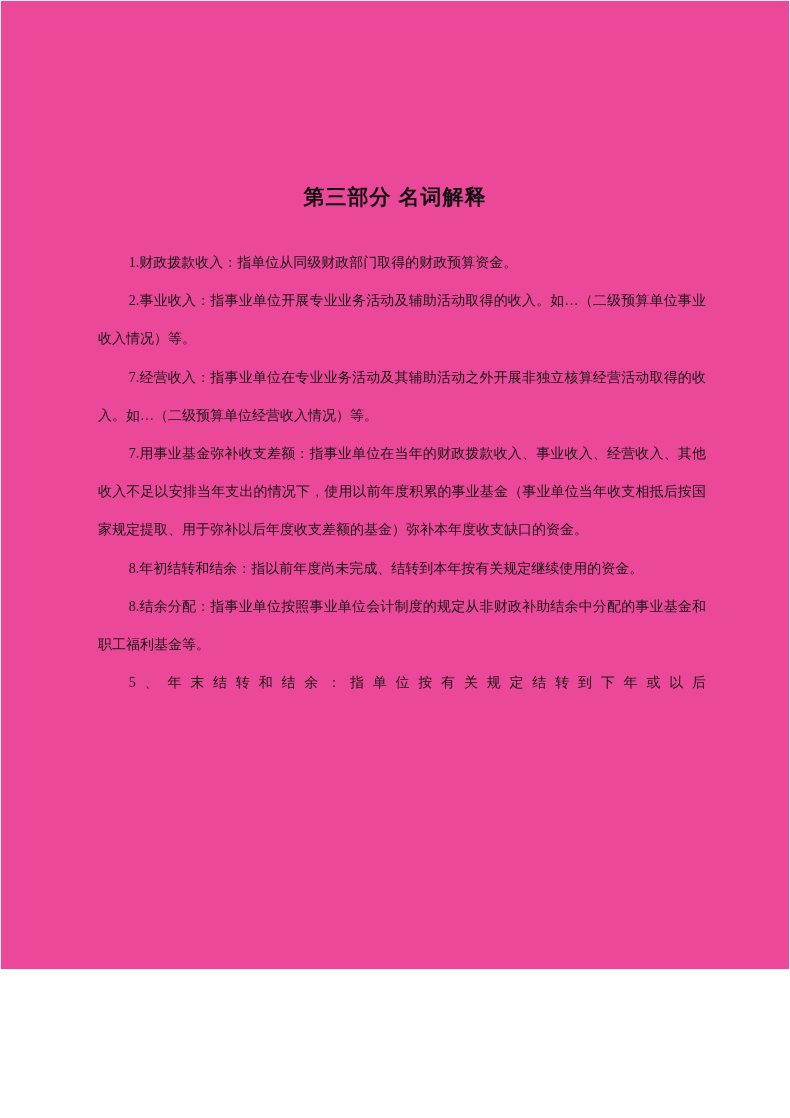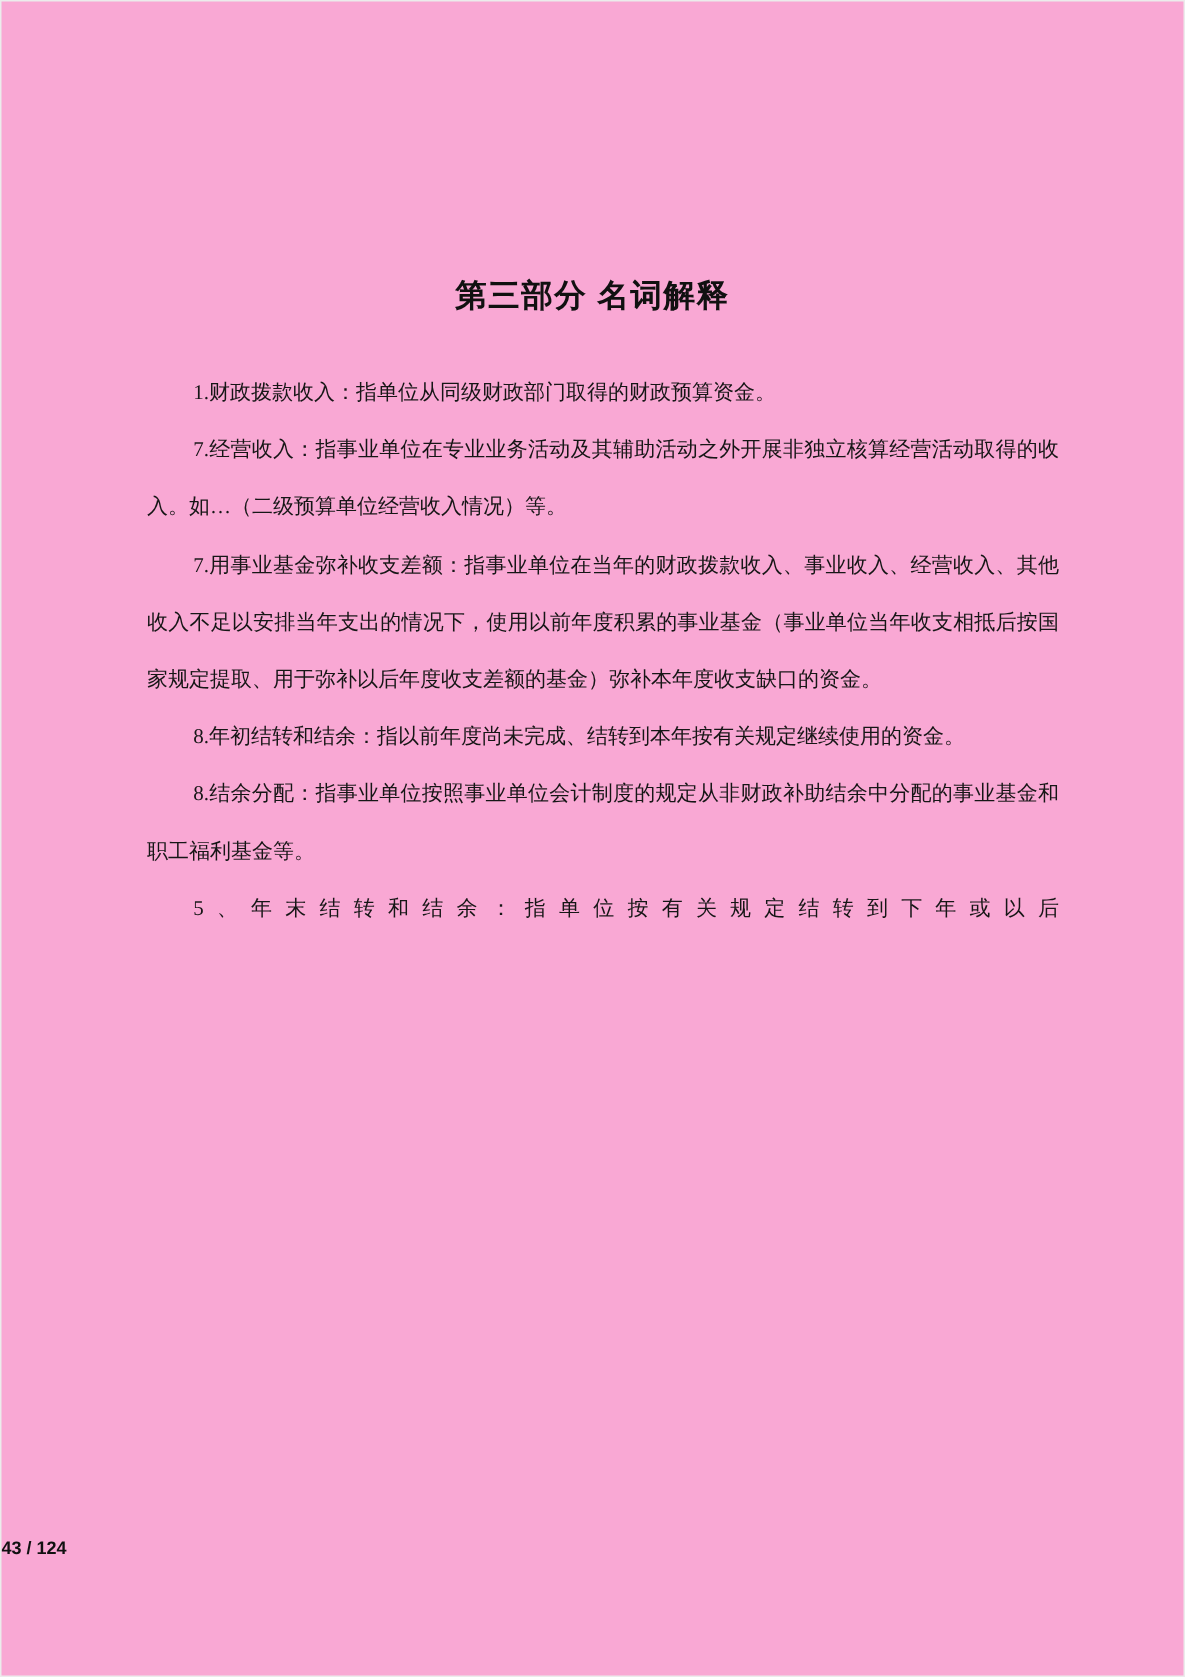--- a/index.html
+++ b/index.html
@@ -3,22 +3,22 @@
 <meta charset="utf-8">
 <style>
   html, body {
     margin: 0;
     padding: 0;
     background: #ffffff;
   }
   .page {
     position: relative;
     width: 790px;
-    height: 1118px;
-    background: #f9a8d4;
+    height: 970px;
+    background: #ec4899;
     overflow: hidden;
     box-sizing: border-box;
     border: 1px solid #ececec;
     font-family: "Liberation Serif", "DejaVu Serif", serif;
     color: #161616;
   }
   .doc-title {
     position: absolute;
     top: 182px;
     left: 0;
@@ -65,20 +65,21 @@
 </style>
 </head>
 <body>
 
 <div class="page">
 
   <h1 class="doc-title">第三部分 名词解释</h1>
 
   <div class="body-text">
     <p class="para">1.财政拨款收入：指单位从同级财政部门取得的财政预算资金。</p>
+    <p class="para">2.事业收入：指事业单位开展专业业务活动及辅助活动取得的收入。如…（二级预算单位事业收入情况）等。</p>
     <p class="para">7.经营收入：指事业单位在专业业务活动及其辅助活动之外开展非独立核算经营活动取得的收入。如…（二级预算单位经营收入情况）等。</p>
     <p class="para">7.用事业基金弥补收支差额：指事业单位在当年的财政拨款收入、事业收入、经营收入、其他收入不足以安排当年支出的情况下，使用以前年度积累的事业基金（事业单位当年收支相抵后按国家规定提取、用于弥补以后年度收支差额的基金）弥补本年度收支缺口的资金。</p>
     <p class="para">8.年初结转和结余：指以前年度尚未完成、结转到本年按有关规定继续使用的资金。</p>
     <p class="para">8.结余分配：指事业单位按照事业单位会计制度的规定从非财政补助结余中分配的事业基金和职工福利基金等。</p>
     <p class="para fill-last">5、年末结转和结余：指单位按有关规定结转到下年或以后</p>
   </div>
 
   <div class="footer">
     <span class="page-num">43 / 124</span>
   </div>

